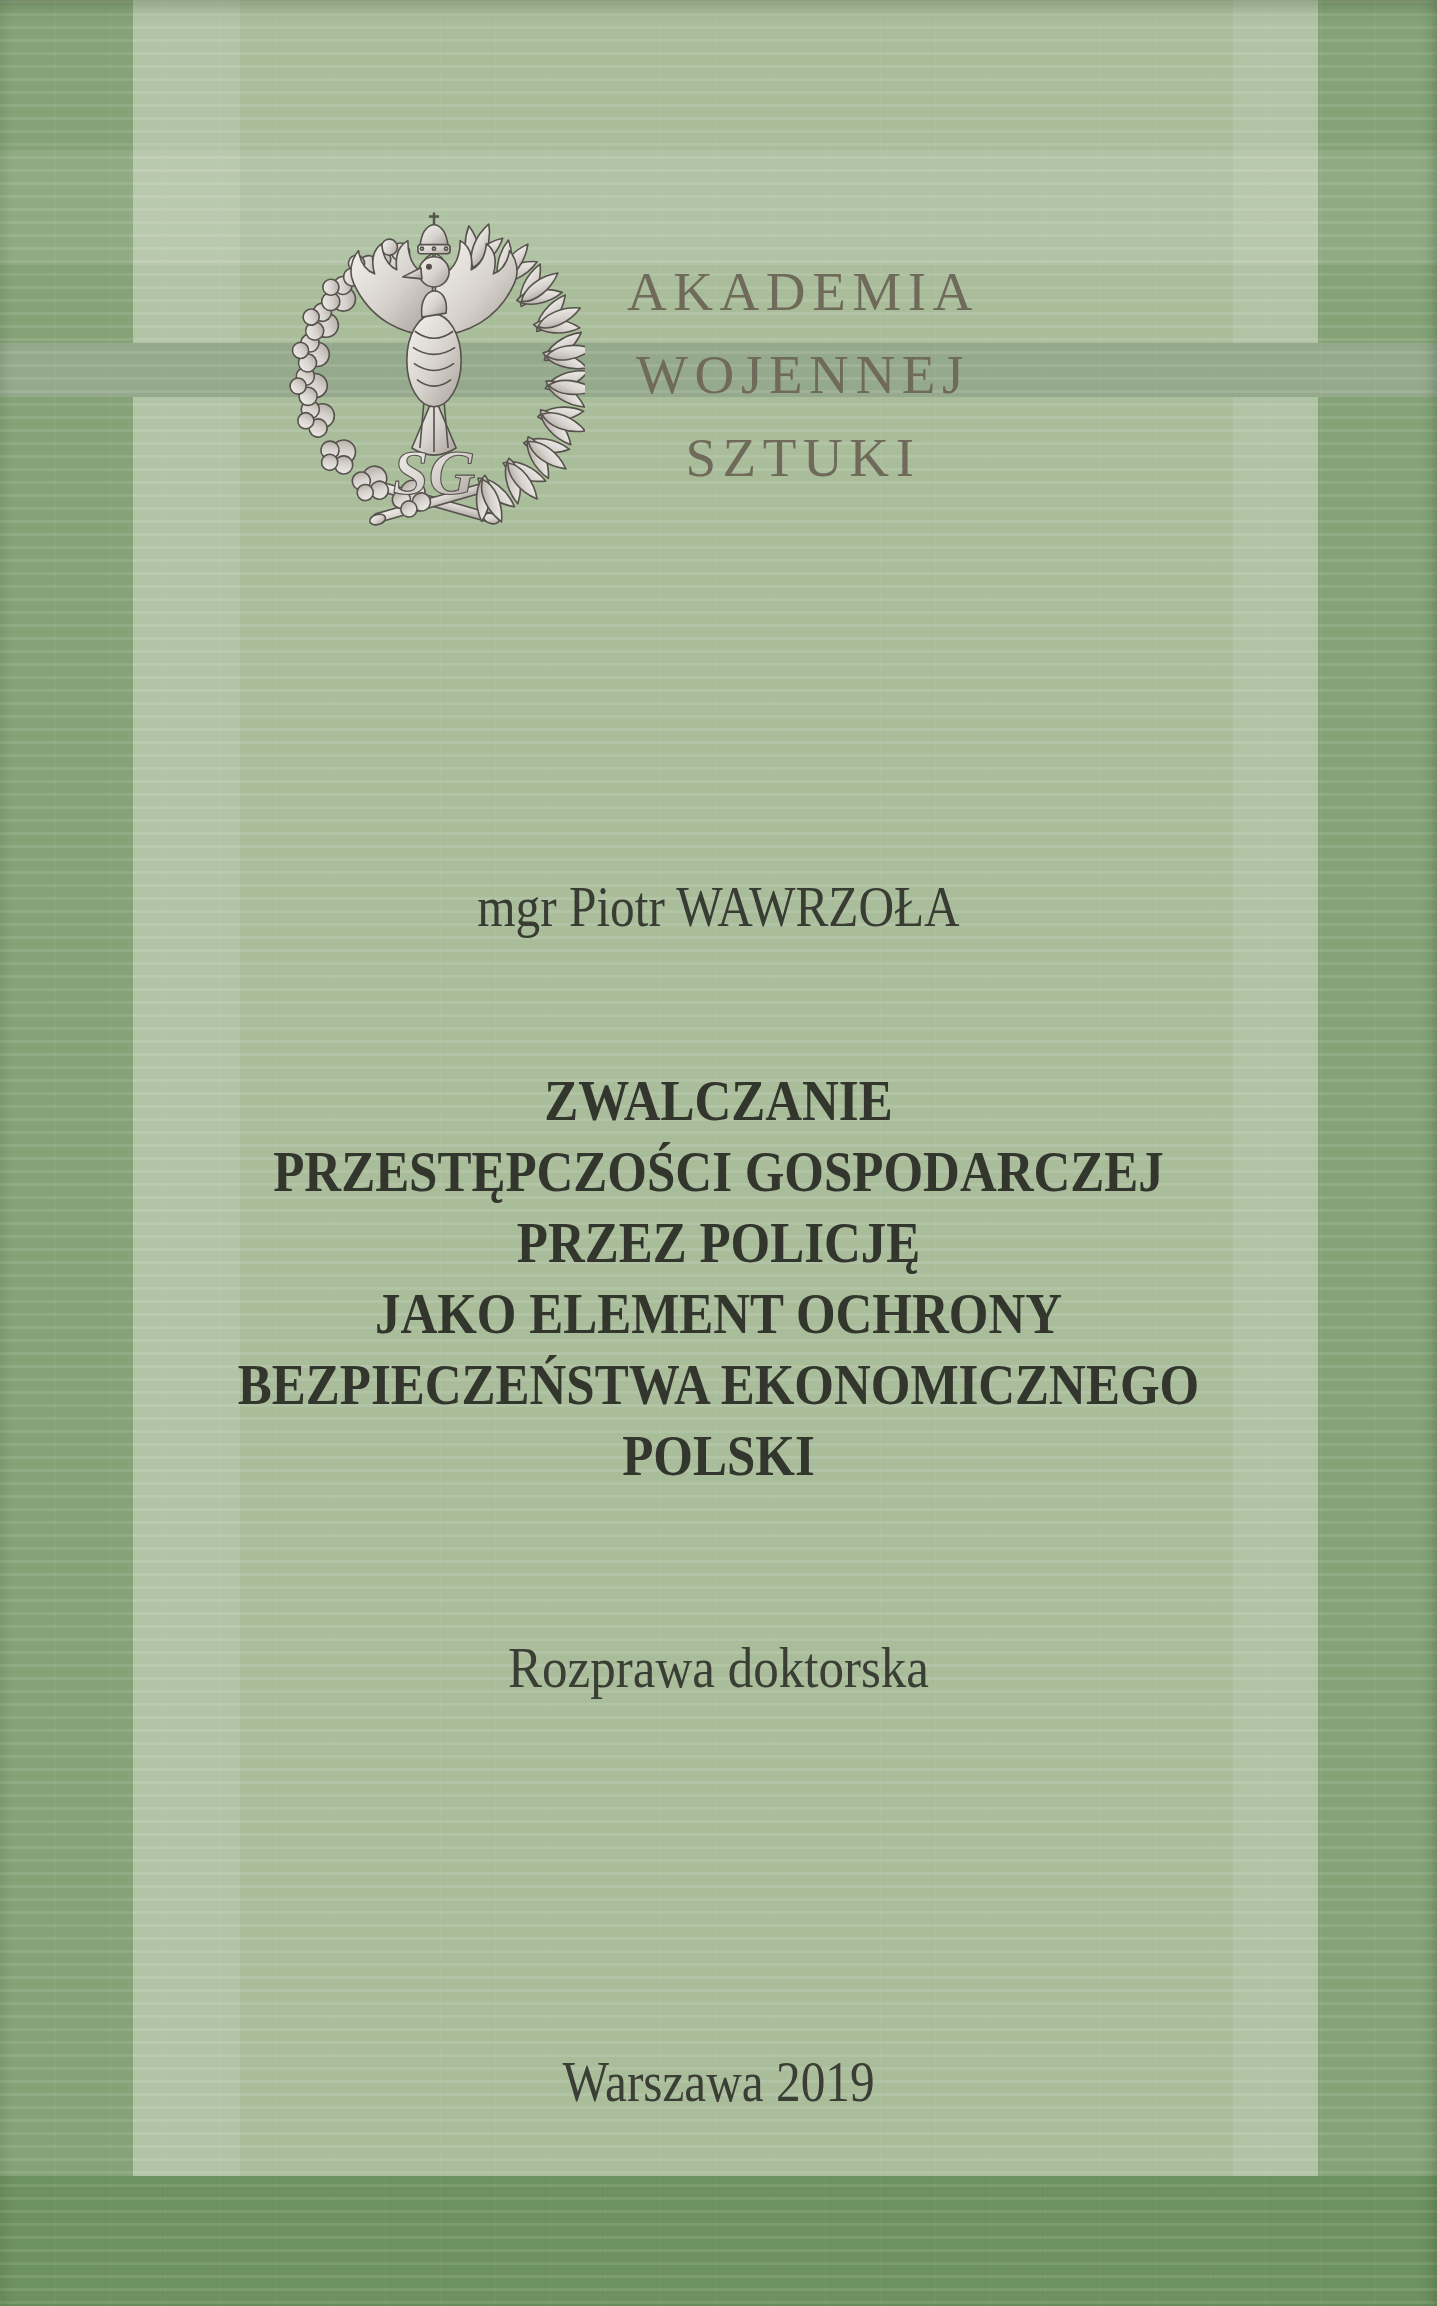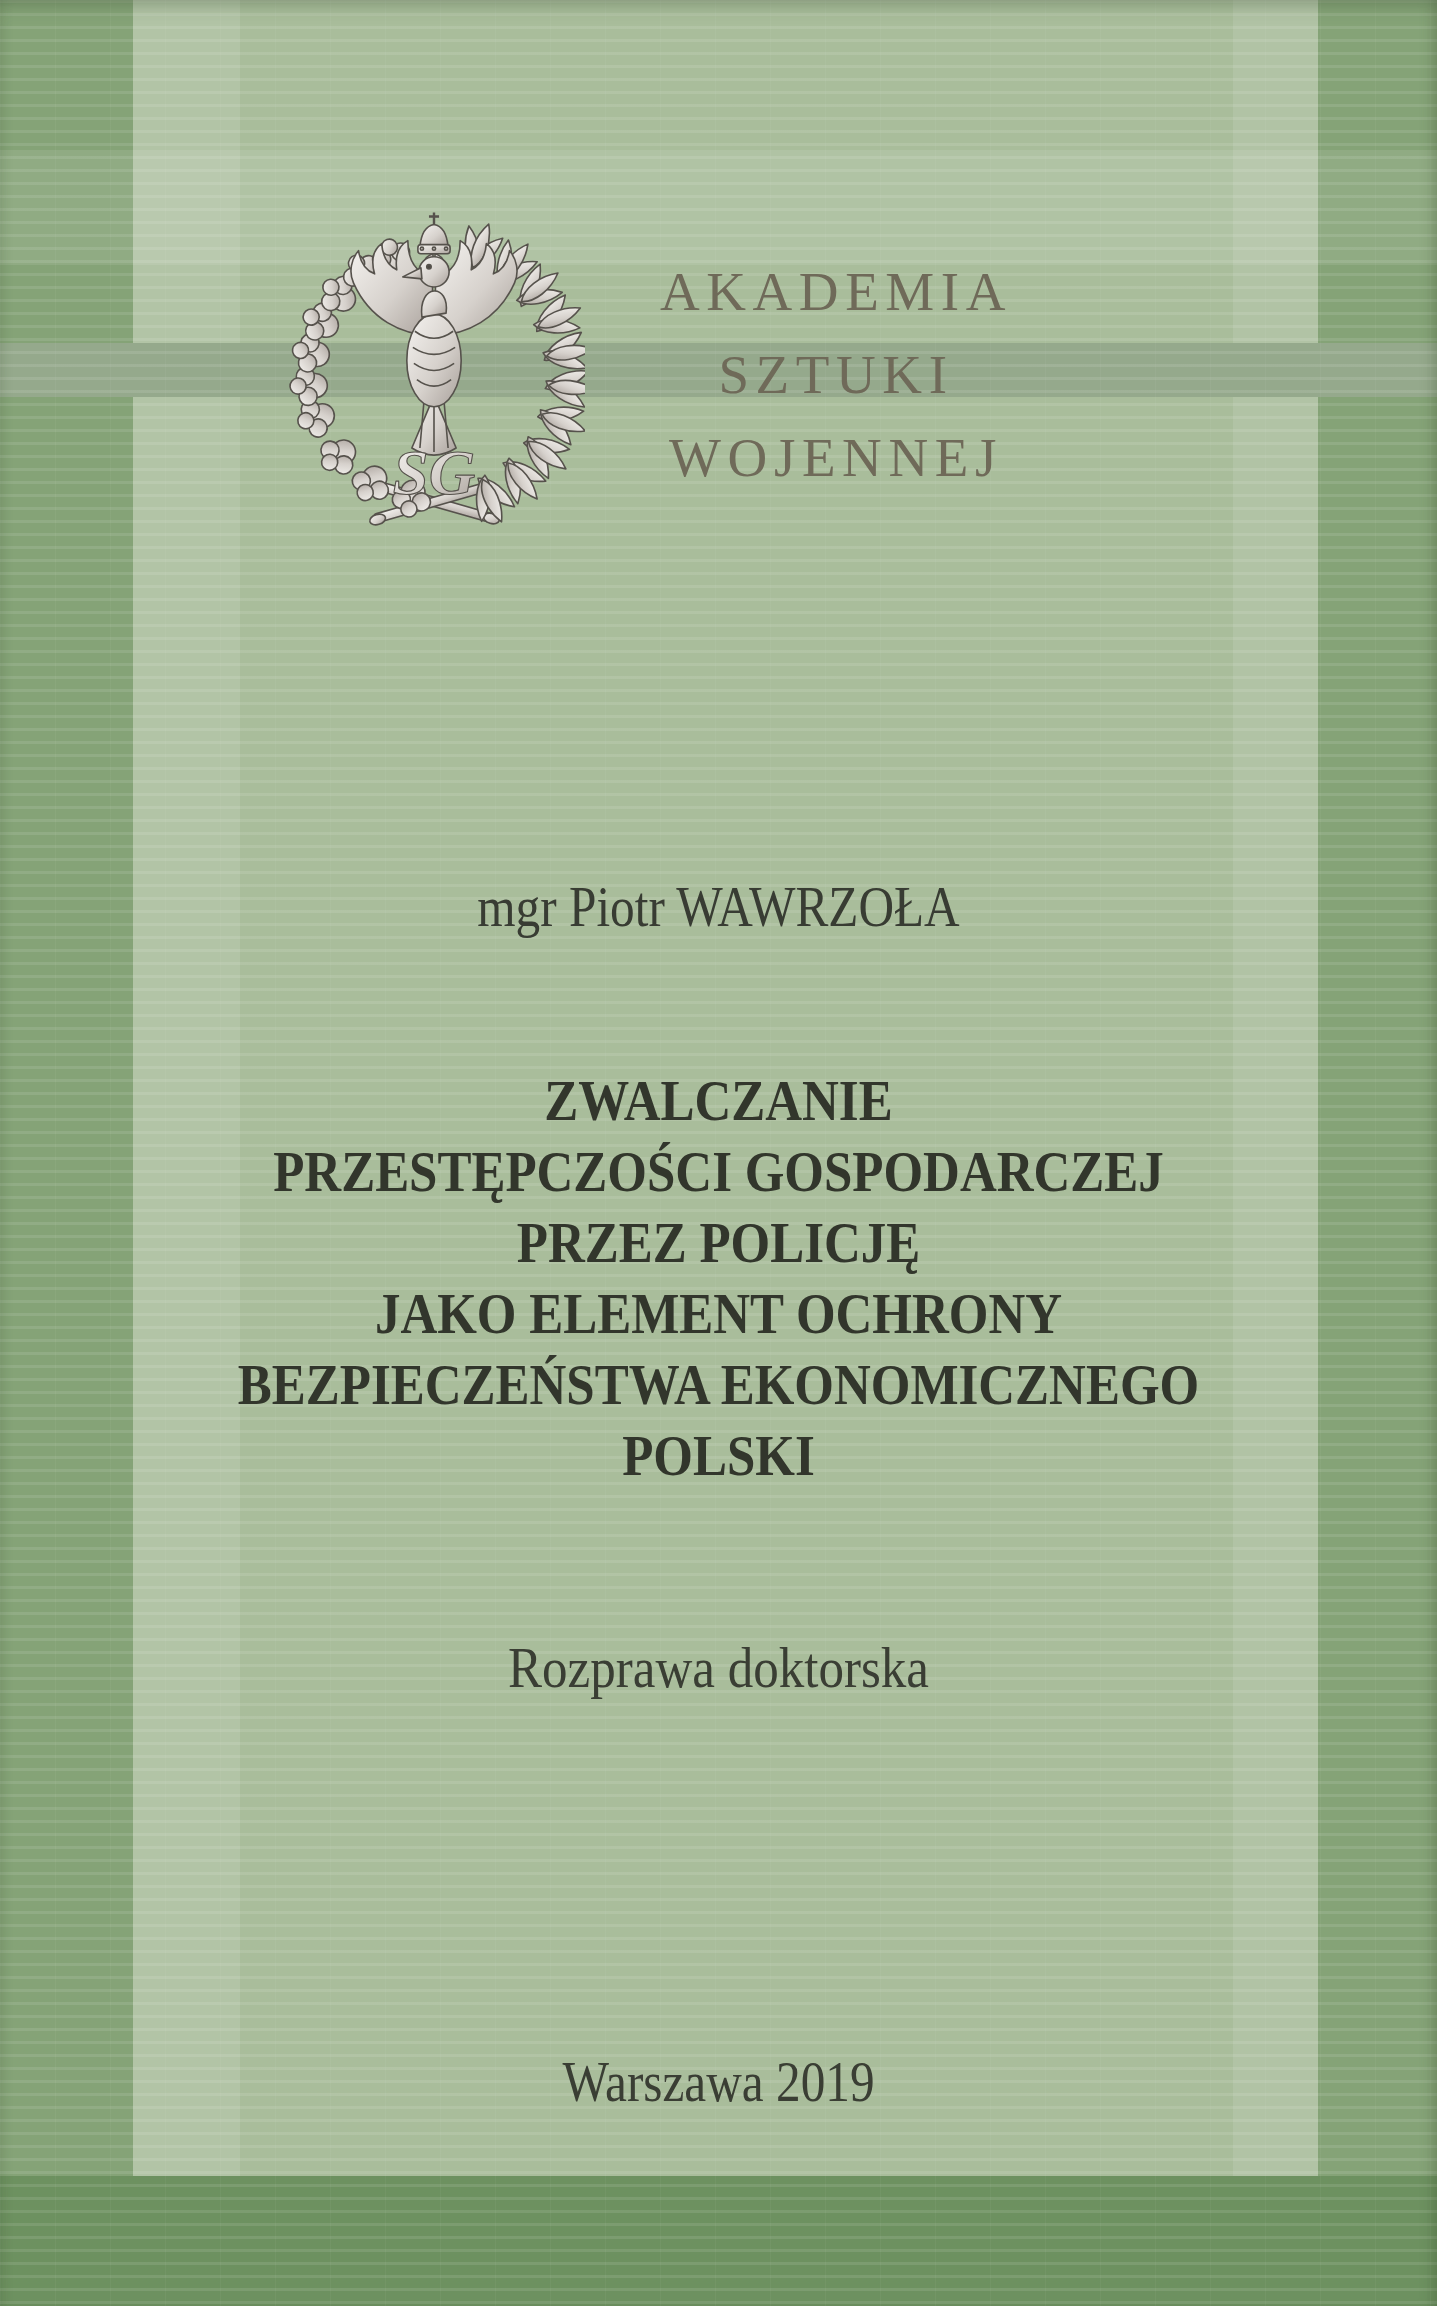--- a/index.html
+++ b/index.html
@@ -28,21 +28,21 @@
   .vignette {
     position: absolute; inset: 0; z-index: 7; pointer-events: none;
     box-shadow: inset 0 14px 18px -10px rgba(50,70,40,0.35),
                 inset -12px 0 14px -8px rgba(50,70,40,0.25),
                 inset 10px 0 14px -10px rgba(50,70,40,0.18);
   }
   
   .content { position: absolute; inset: 0; z-index: 8; }
   .emblem { position: absolute; left: 283px; top: 203px; width: 302px; height: 335px; font-weight: bold; }
   .institution {
-    position: absolute; left: 596px; top: 250px; width: 480px;
+    position: absolute; left: 563px; top: 250px; width: 480px;
     text-align: center;
     color: #6f6a59;
     font-size: 55px; line-height: 83px;
     letter-spacing: 0.12em;
     font-weight: 400;
   }
   .author {
     position: absolute; left: 0; top: 877px; width: 1437px;
     text-align: center; color: #383c33;
     font-size: 56px; line-height: 60px;
@@ -165,22 +165,22 @@
             <circle cx="150" cy="44" r="1.6"></circle>
             <circle cx="162" cy="44" r="1.6"></circle>
 
           <text x="150" y="288" text-anchor="middle" font-family="Liberation Serif, serif" font-style="italic" font-size="64" stroke-width="1.1">SG</text>
         </g>
       </svg>
     </div>
 
     <div class="institution">
       <div>AKADEMIA</div>
+      <div>WOJENNEJ</div>
       <div>SZTUKI</div>
-      <div>WOJENNEJ</div>
     </div>
 
     <div class="author">mgr Piotr WAWRZOŁA</div>
 
     <div class="title">
       <div>ZWALCZANIE</div>
       <div>PRZESTĘPCZOŚCI GOSPODARCZEJ</div>
       <div>PRZEZ POLICJĘ</div>
       <div>JAKO ELEMENT OCHRONY</div>
       <div>BEZPIECZEŃSTWA EKONOMICZNEGO</div>

